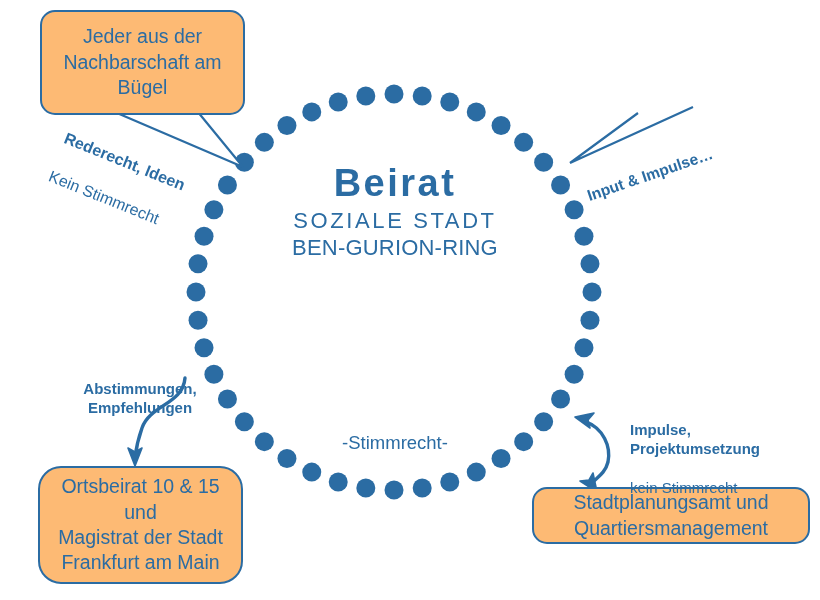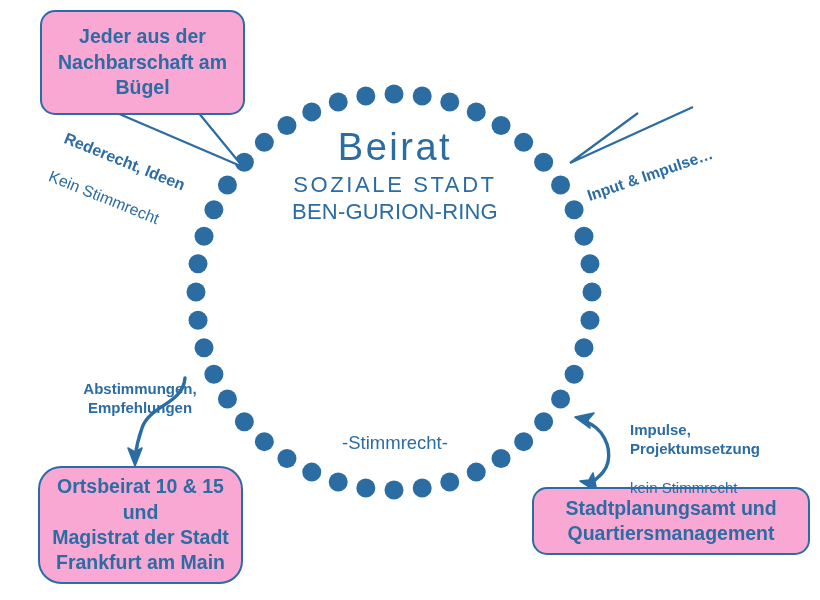--- a/index.html
+++ b/index.html
@@ -25,27 +25,26 @@
     height: 600px;
     pointer-events: none;
   }
 
   
   .bubble, .box {
     position: absolute;
     box-sizing: border-box;
     border: 2.2px solid #2b6ca3;
     border-radius: 15px;
-    background: #f9a8d4;
+    background: #fdba74;
     color: #2b6ca3;
     text-align: center;
     display: flex;
     align-items: center;
     justify-content: center;
-    font-weight: bold;
   }
   .bubble-text, .box-text {
     white-space: pre-line;
     line-height: 1.30;
   }
 
   #bubble-neighbourhood {
     left: 40px; top: 10px;
     width: 205px; height: 105px;
     font-size: 19.5px;
@@ -56,21 +55,21 @@
     font-size: 19.5px;
   }
   #box-ortsbeirat {
     left: 38px; top: 466px;
     width: 205px; height: 118px;
     font-size: 19.5px;
     border-radius: 23px;
   }
   #box-stadtplanung {
     left: 532px; top: 487px;
-    width: 278px; height: 68px;
+    width: 278px; height: 57px;
     font-size: 19.5px;
   }
 
   
   .caption {
     position: absolute;
     color: #2b6ca3;
     white-space: pre-line;
     line-height: 1.28;
   }
@@ -111,24 +110,25 @@
   
   #circle-title-block {
     position: absolute;
     left: 250px; top: 128px;
     width: 290px;
     text-align: center;
     color: #2b6ca3;
   }
   #circle-heading {
     font-size: 38px;
-    font-weight: normal;
+    font-weight: bold;
     letter-spacing: 2.5px;
     line-height: 1.05;
     color: #2b6ca3;
+    margin-top: 36px;
   }
   #circle-sub1 {
     font-size: 22px;
     letter-spacing: 2.6px;
     line-height: 1.30;
     margin-top: 3px;
   }
   #circle-sub2 {
     font-size: 22px;
     letter-spacing: 0.2px;

